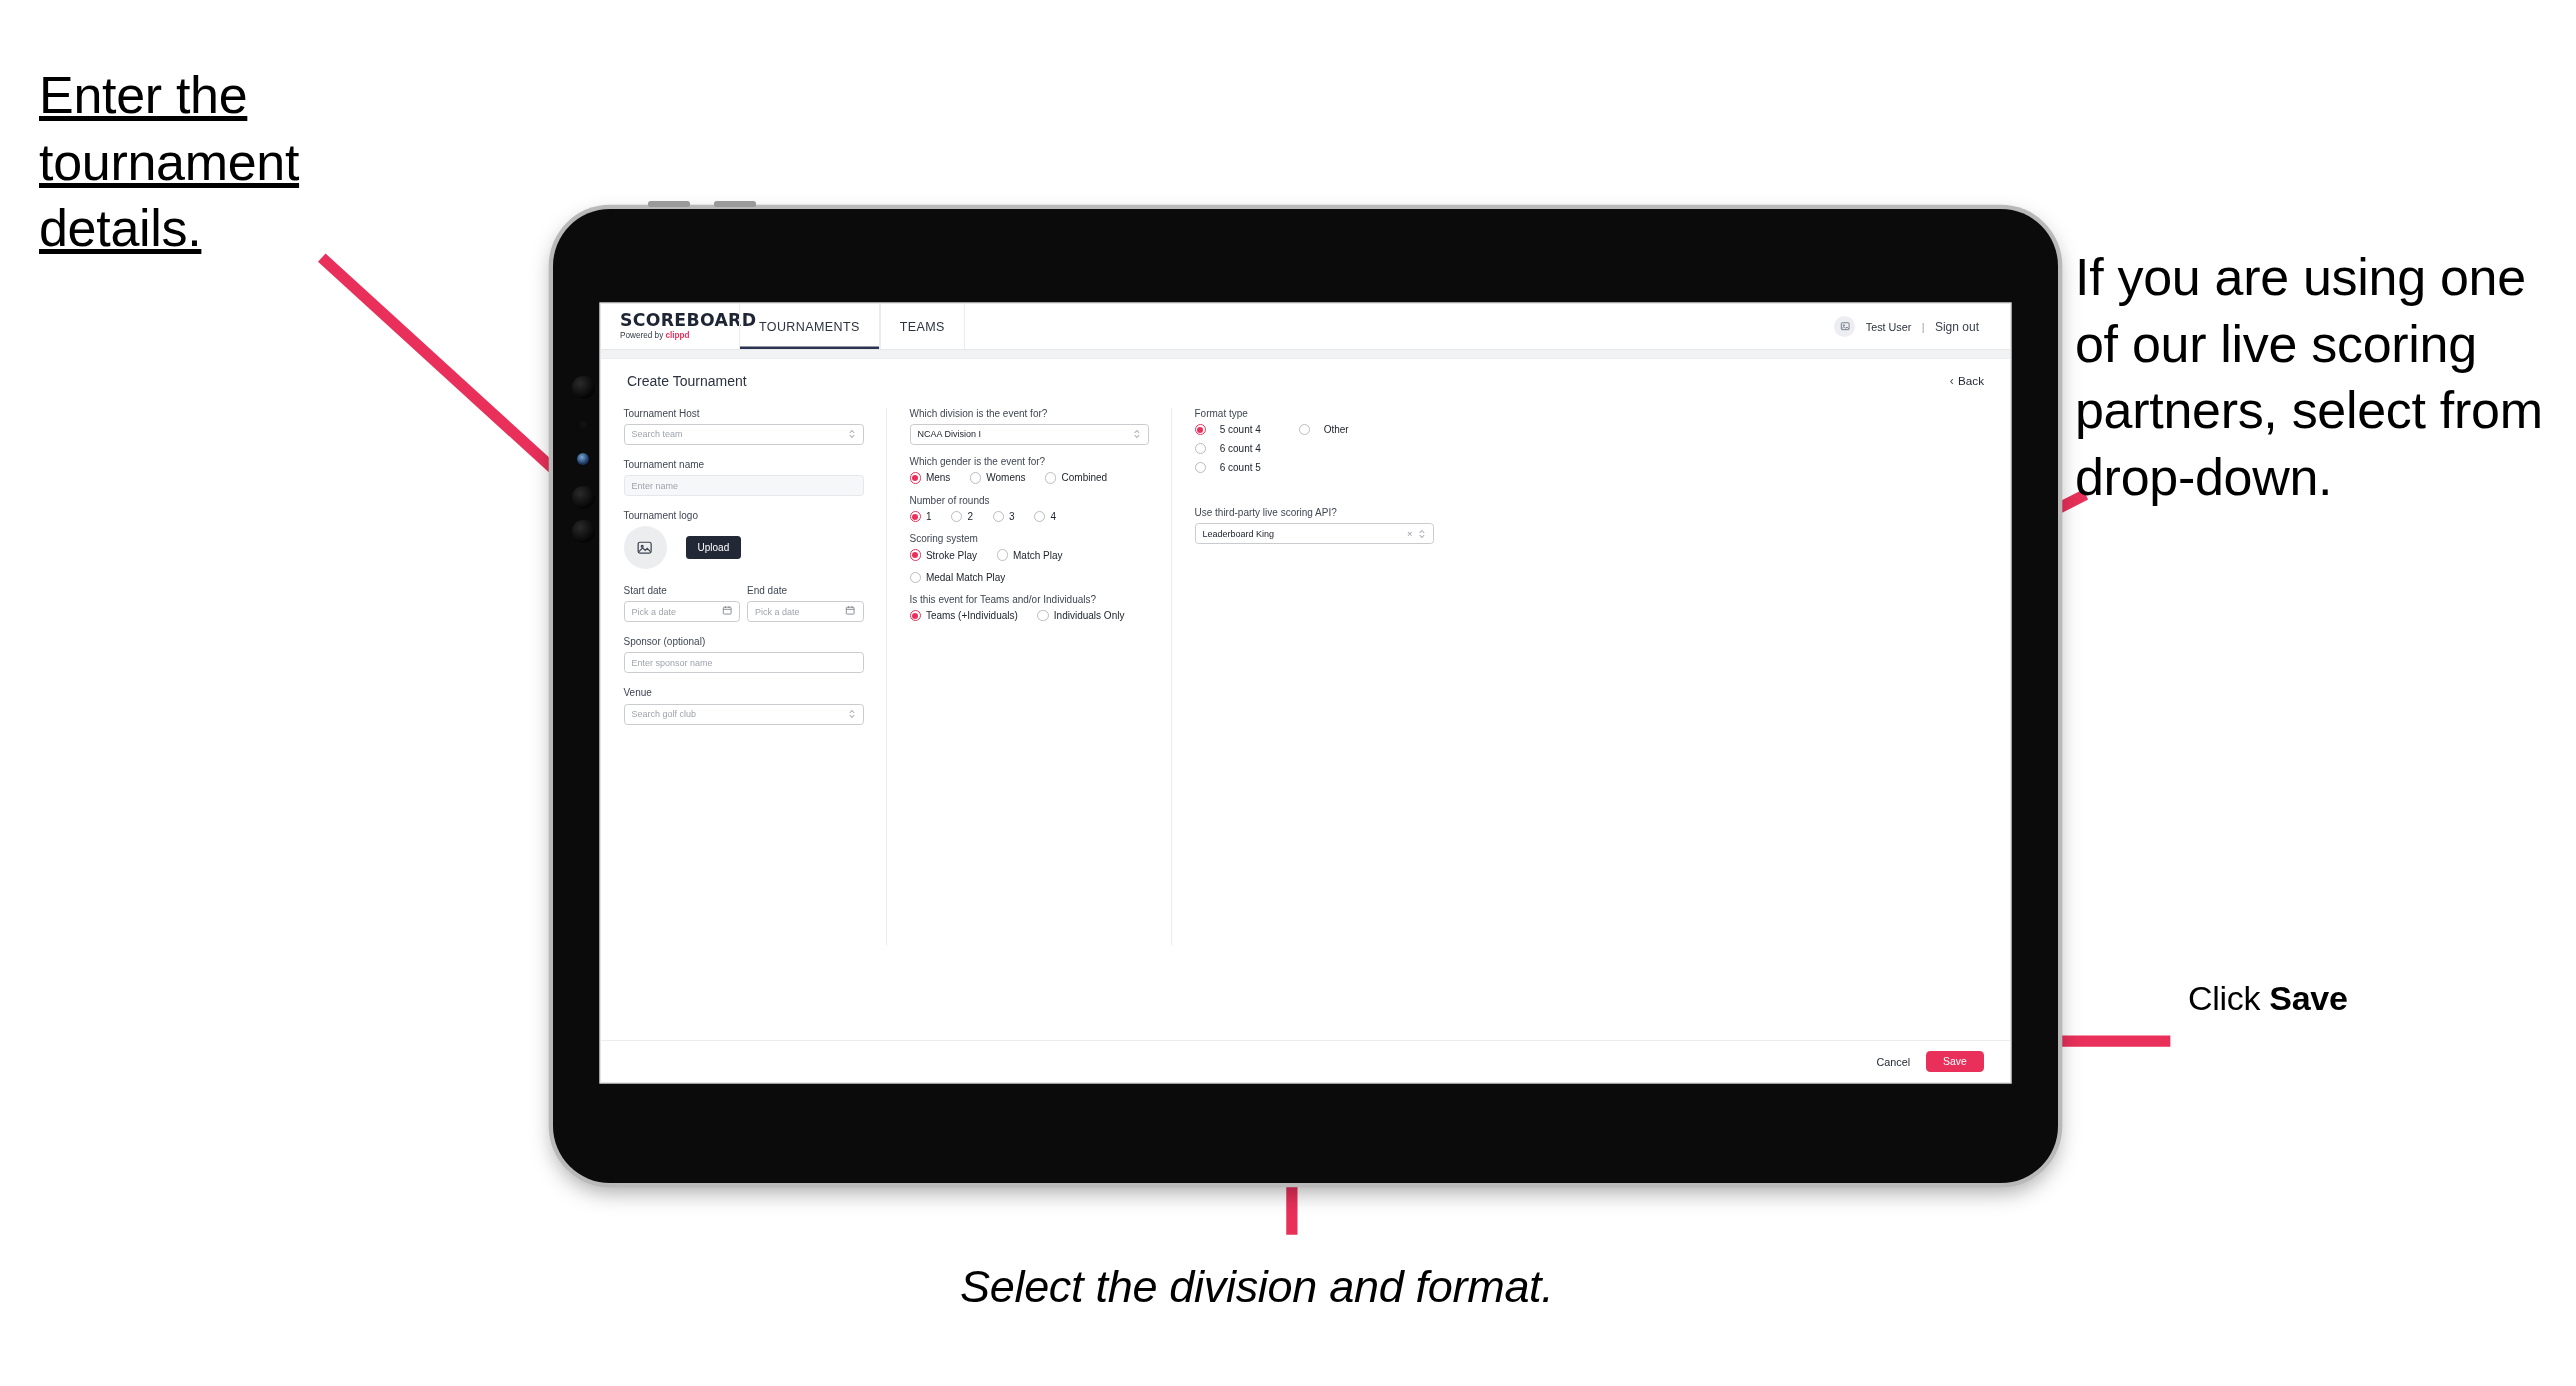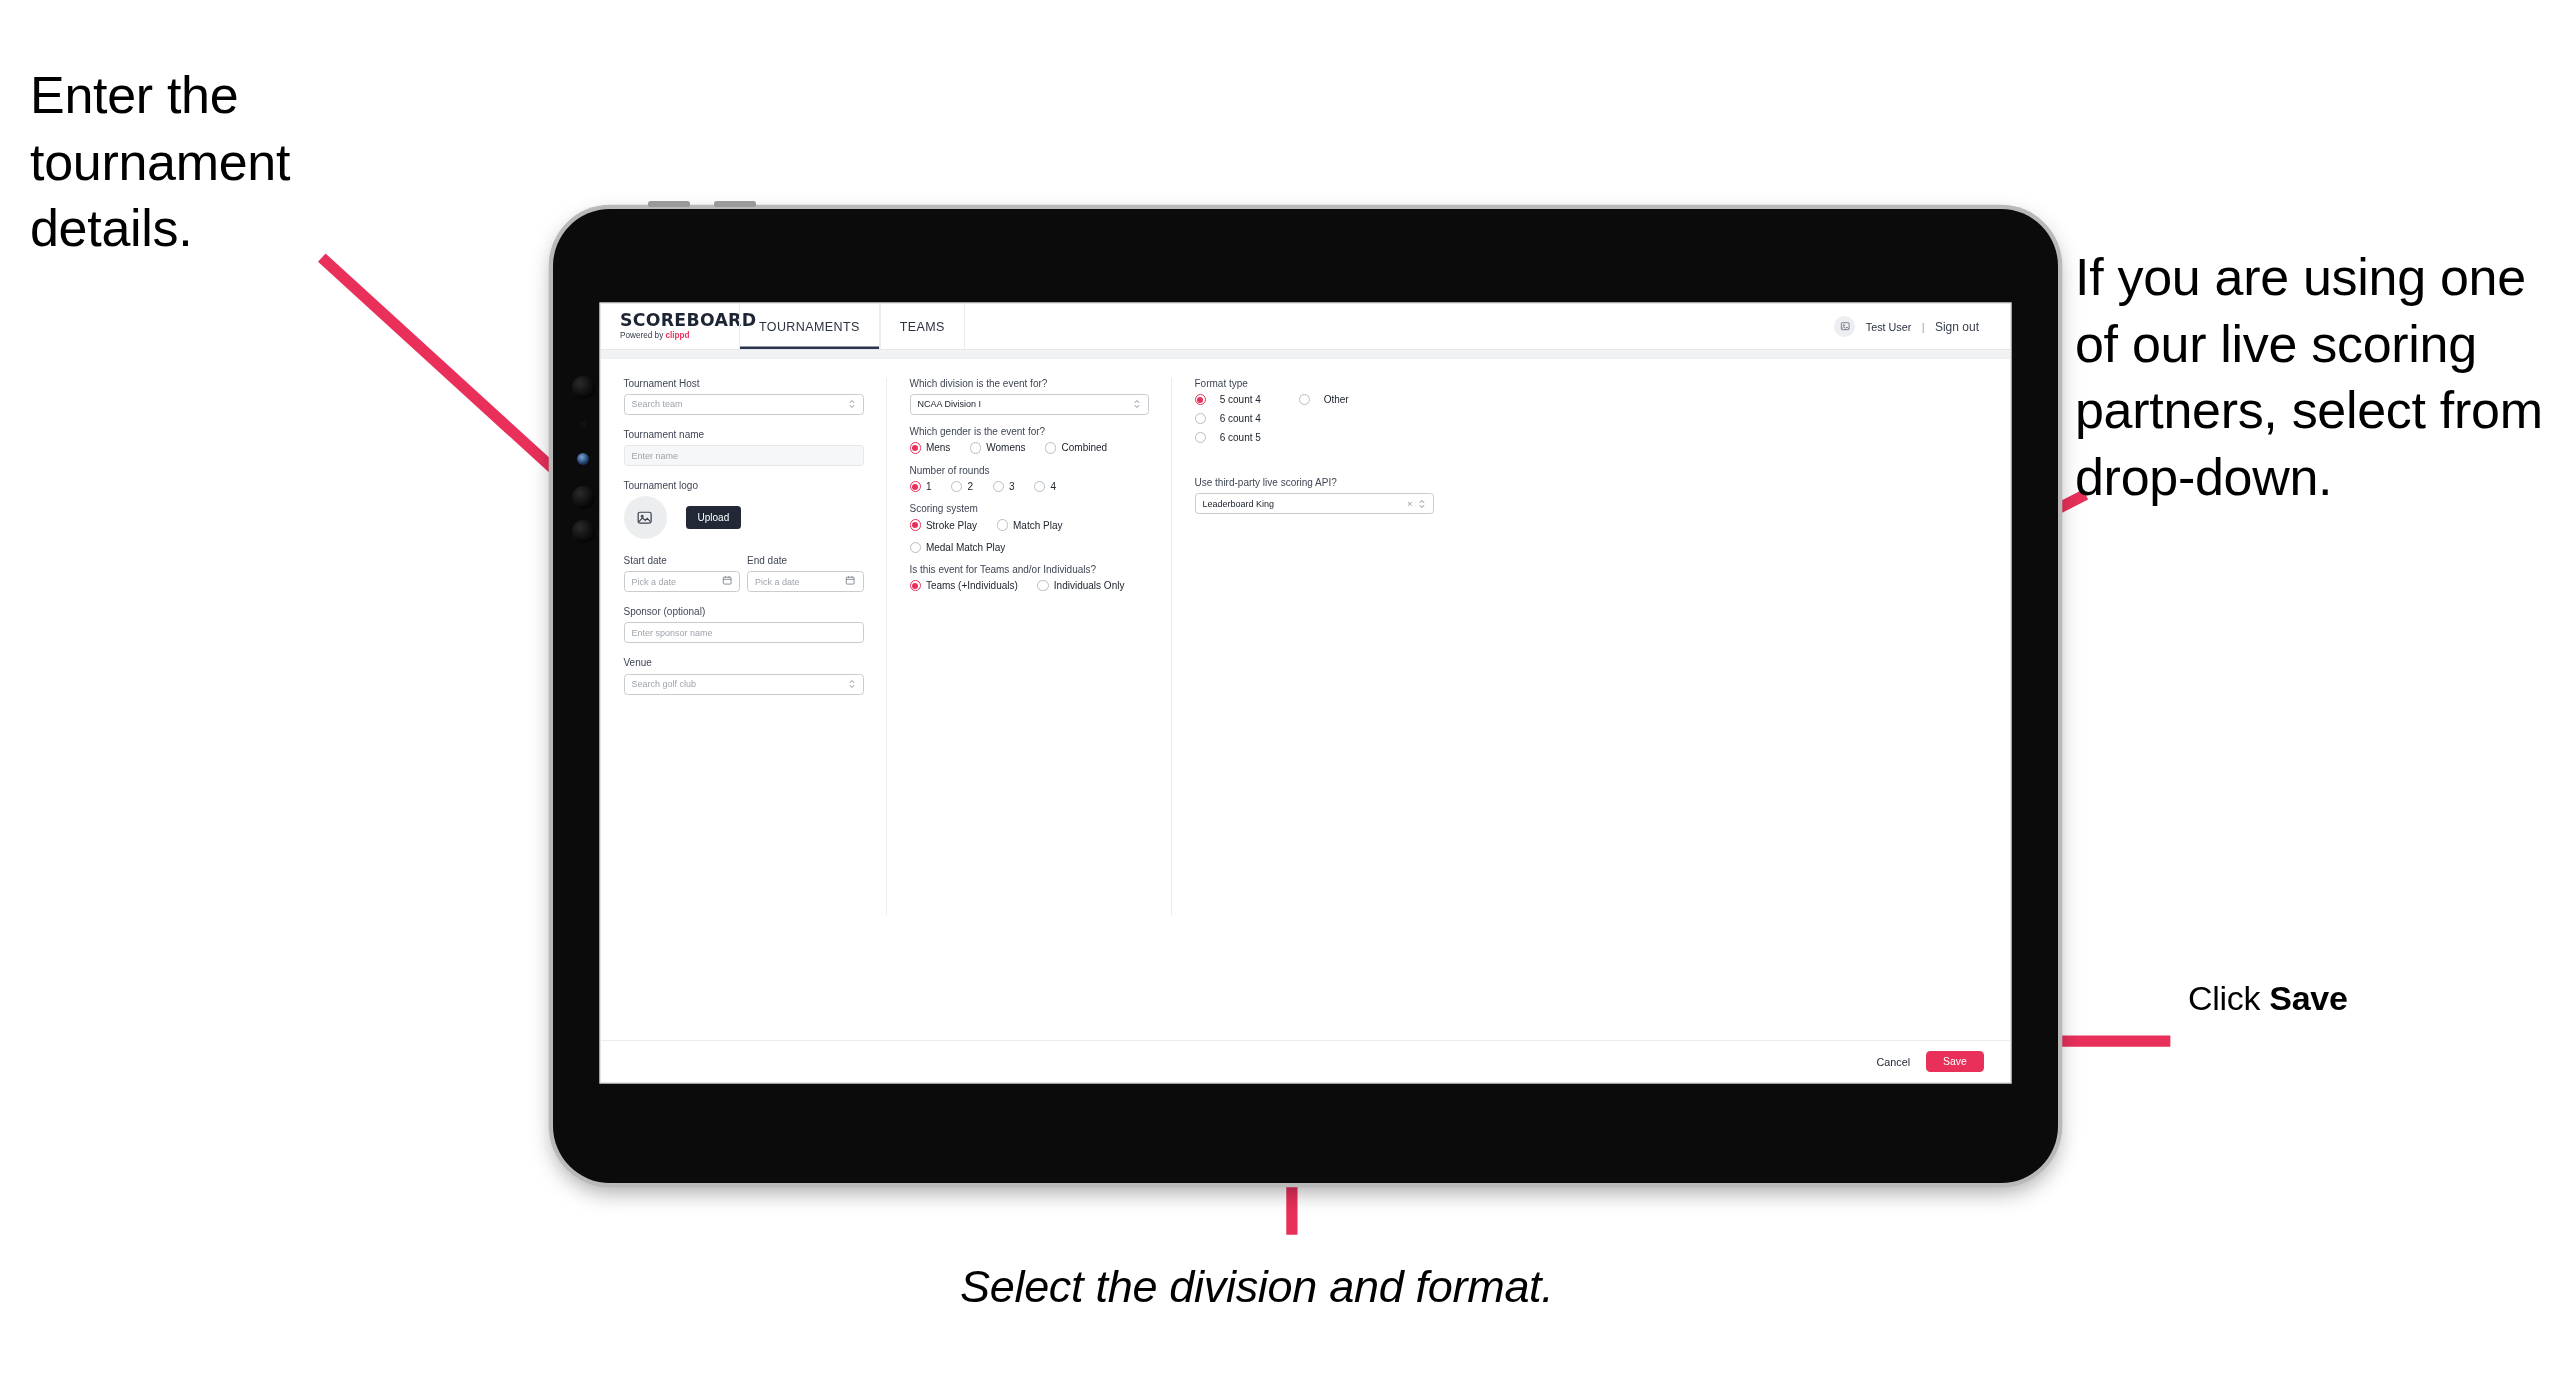--- a/index.html
+++ b/index.html
@@ -4,21 +4,21 @@
 <style>
   html,body{margin:0;padding:0;background:#ffffff;}
   body{
     width:2576px;height:1386px;position:relative;overflow:hidden;
     font-family:"Liberation Sans","DejaVu Sans",sans-serif;
     -webkit-font-smoothing:antialiased;
   }
 
   
   .annot{position:absolute;color:#000;font-size:52px;line-height:1.28;letter-spacing:-0.3px;font-weight:400;}
-  #annot-left{left:30px;top:62px;width:372px;}
+  #annot-left{left:39px;top:62px;width:372px;text-decoration:underline;}
   #annot-right{left:2075px;top:244px;width:484px;}
   #annot-save{left:2188px;top:977px;font-size:34px;white-space:nowrap;}
   #annot-save b{font-weight:700;}
   #annot-bottom{left:960px;top:1258px;font-size:45px;white-space:nowrap;font-style:italic;}
 
   .arrow-svg{position:absolute;left:0;top:0;width:2576px;height:1386px;pointer-events:none;}
 
   
   #tablet{
     position:absolute;left:553px;top:209px;width:1505px;height:974px;
@@ -159,20 +159,27 @@
           </svg>
         </div>
         <span class="nav-user">Test User</span>
         <span class="nav-sep">|</span>
         <span class="nav-signout">Sign out</span>
       </div>
     </div>
 
     <div id="card">
 
+      <div id="cardhead">
+        <div id="pagetitle">Create Tournament</div>
+        <div id="backlink">
+          <span class="chev">‹</span>
+          <span>Back</span>
+        </div>
+      </div>
 
       <div id="cols">
 
         <div class="col col1">
 
           <div class="flabel">Tournament Host</div>
           <div class="inp">
             <span>Search team</span>
             <span class="spin">
               <svg width="7.8" height="12" viewBox="0 0 10 16" fill="none" stroke="#b4b8c0" stroke-width="1.6">

